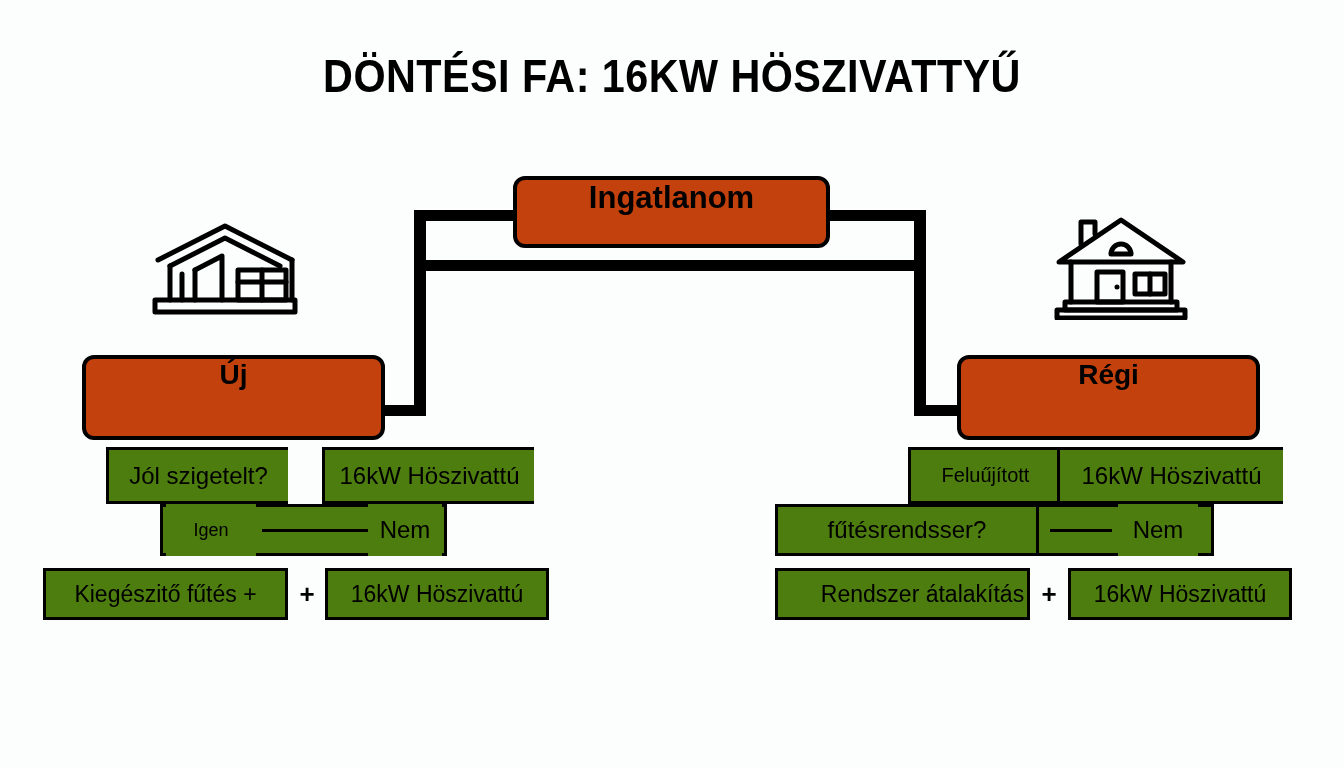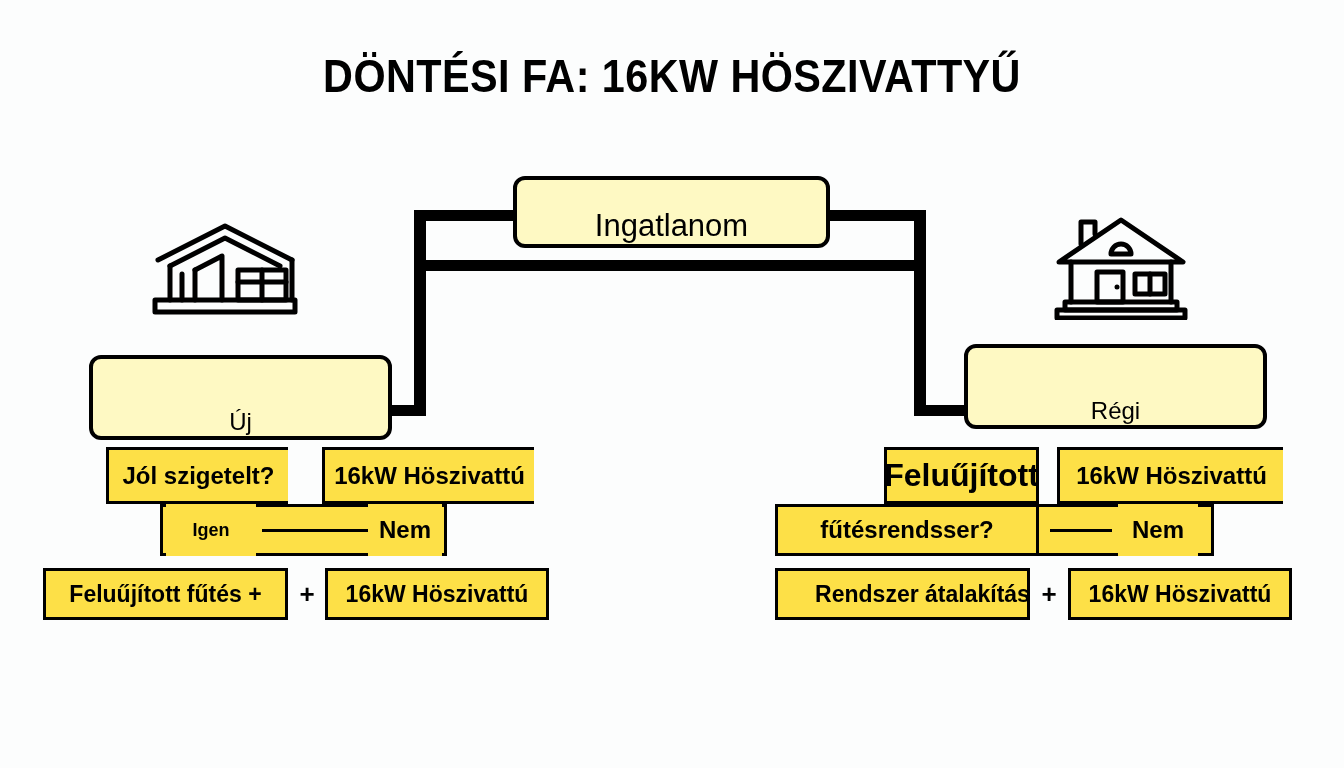--- a/index.html
+++ b/index.html
@@ -31,45 +31,45 @@
     transform-origin: center top;
     white-space: nowrap;
   }
 
   
   .node {
     position: absolute;
     box-sizing: border-box;
     border: 4px solid #000;
     border-radius: 12px;
-    background: #fef9c3;
+    background: #c2410c;
     display: flex;
-    align-items: flex-end;
+    align-items: flex-start;
     justify-content: center;
-    font-weight: 400;
+    font-weight: 700;
     color: #000;
     z-index: 4;
   }
   .node-root { font-size: 31px; }
-  .node-branch { font-size: 24px; margin-left: 7px; }
+  .node-branch { font-size: 28px; }
 
   
   .conn {
     position: absolute;
     background: #000;
     z-index: 2;
   }
 
   
   .sbox {
     position: absolute;
     box-sizing: border-box;
-    background: #fde047;
-    color: #000;
-    font-weight: 700;
+    background: #4d7c0f;
+    color: #000;
+    font-weight: 400;
     display: flex;
     align-items: center;
     justify-content: center;
     z-index: 3;
     white-space: nowrap;
   }
   .b-all   { border: 3px solid #000; }
   .b-ltb   { border: 3px solid #000; border-right: none; }
   .b-rtb   { border: 3px solid #000; border-left: none; }
 
@@ -116,21 +116,21 @@
   <div class="conn" style="left:914px; top:405px; width:56px; height:11px;"></div>
 
   <div class="node node-root" style="left:513px; top:176px; width:317px; height:72px;">
     <span>Ingatlanom</span>
   </div>
 
   <div class="node node-branch" style="left:82px; top:355px; width:303px; height:85px;">
     <span>Új</span>
   </div>
 
-  <div class="node node-branch" style="left:957px; top:344px; width:303px; height:85px;">
+  <div class="node node-branch" style="left:957px; top:355px; width:303px; height:85px;">
     <span>Régi</span>
   </div>
 
   <div class="icon-wrap" style="left:150px; top:218px; width:150px; height:100px;">
     <svg width="150" height="100" viewBox="0 0 150 100" fill="none" stroke="#000" stroke-width="5" stroke-linejoin="round" stroke-linecap="round">
       <path d="M8 42 L75 8 L142 42"></path>
       <path d="M20 48 L75 20 L130 48"></path>
       <path d="M20 48 L20 82"></path>
       <path d="M142 42 L142 82"></path>
       <path d="M32 56 L32 82"></path>
@@ -170,30 +170,30 @@
   <div class="sbox b-all" style="left:160px; top:504px; width:287px; height:52px;"></div>
   <div class="sbox" style="left:166px; top:504px; width:90px; height:52px; font-size:18px; border:none;">
     <span>Igen</span>
   </div>
   <div class="hrule" style="left:262px; top:529px; width:106px;"></div>
   <div class="sbox" style="left:368px; top:504px; width:74px; height:52px; font-size:24px; border:none;">
     <span>Nem</span>
   </div>
 
   <div class="sbox b-all" style="left:43px; top:568px; width:245px; height:52px; font-size:23px;">
-    <span>Feluűjított fűtés +</span>
+    <span>Kiegészitő fűtés +</span>
   </div>
   <div class="plus-sign" style="left:292px; top:568px; width:30px; height:52px;">
     <span>+</span>
   </div>
   <div class="sbox b-all" style="left:325px; top:568px; width:224px; height:52px; font-size:23px;">
     <span>16kW Höszivattú</span>
   </div>
 
-  <div class="sbox b-all" style="left:884px; top:447px; width:155px; height:57px; font-size:32px;">
+  <div class="sbox b-all" style="left:908px; top:447px; width:155px; height:57px; font-size:20px;">
     <span>Feluűjított</span>
   </div>
 
   <div class="sbox b-ltb" style="left:1057px; top:447px; width:226px; height:57px; font-size:24px;">
     <span>16kW Höszivattú</span>
   </div>
 
   <div class="sbox b-all" style="left:775px; top:504px; width:264px; height:52px; font-size:24px;justify-content:center;">
     <span>fűtésrendsser?</span>
   </div>

